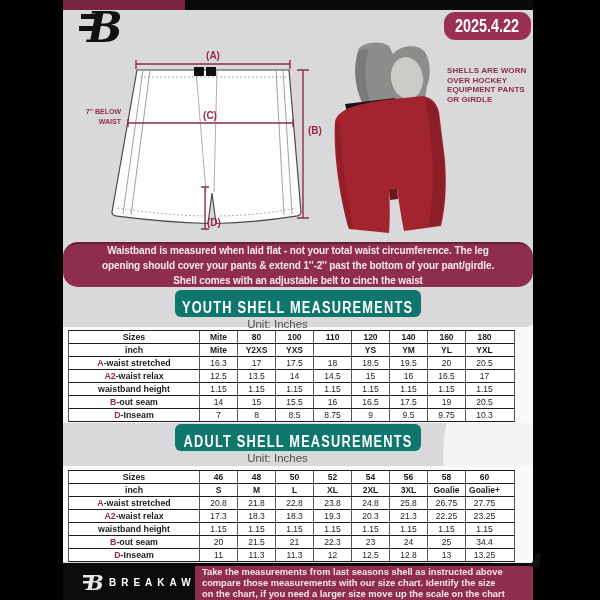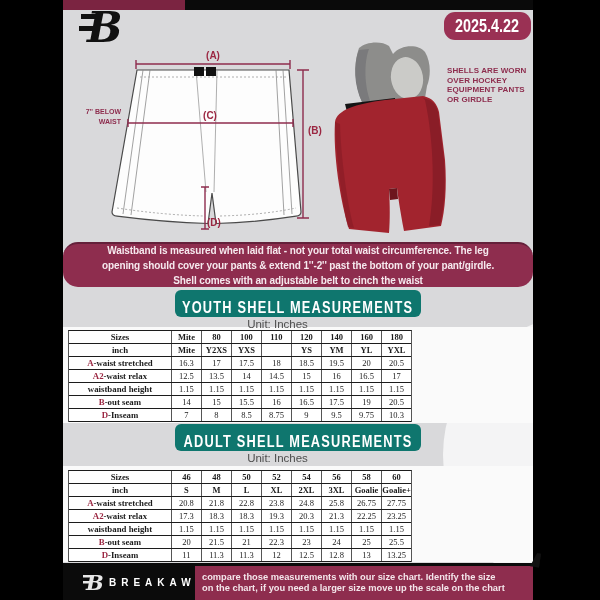--- a/index.html
+++ b/index.html
@@ -35,21 +35,21 @@
   .panel.youth { top:327px; } .panel.adult { top:466px; }
 
   .section-title { position:absolute; left:50%; transform:translateX(-50%); width:246px; height:27px;
                    background:#0f766e; border-radius:6px; display:flex; align-items:flex-end; justify-content:center; }
   .section-title.youth { top:290px; } .section-title.adult { top:424px; }
   .section-title span { color:#fff; font-size:16px; font-weight:bold; letter-spacing:1.5px;
                         transform:scaleX(.8); white-space:nowrap; }
   .unit { position:absolute; left:0; width:429px; text-align:center; font-size:11.5px; color:#4d4d4d; }
   .unit.youth { top:318px; } .unit.adult { top:452px; }
 
-  .meas-table { position:absolute; left:5px; width:344px; border-top:1.5px solid #1c1c1c; border-left:1px solid #555; border-right:1px solid #555;font-family:Liberation Serif, serif; }
+  .meas-table { position:absolute; left:5px; width:447px; border-top:1.5px solid #1c1c1c; border-left:1px solid #555; border-right:1px solid #555; }
   .meas-table.youth { top:330px; } .meas-table.adult { top:470px; }
   .tr { display:flex; height:13px; border-bottom:1.5px solid #1c1c1c; background:#fff; }
   .td { width:38px; display:flex; align-items:center; justify-content:center;
         border-left:1px solid #555; font-size:8.5px; color:#1c1c1c; }
   .td.label { width:130px; border-left:none; font-weight:bold; font-size:8.8px; }
   .tr.head .td { font-weight:bold; }
   .pfx { color:#9b2742; font-weight:bold; }
 
   .footer-bar { position:absolute; left:0; top:563px; width:470px; height:37px; background:#0b0b0b; }
   .brand { position:absolute; left:20px; top:8px; display:flex; align-items:center; }
@@ -284,21 +284,21 @@
       </div>
       <div class="tr">
         <div class="td label"><span class="pfx">B</span>-out seam</div>
         <div class="td">20</div>
         <div class="td">21.5</div>
         <div class="td">21</div>
         <div class="td">22.3</div>
         <div class="td">23</div>
         <div class="td">24</div>
         <div class="td">25</div>
-        <div class="td">25.5</div>
+        <div class="td">34.4</div>
       </div>
       <div class="tr">
         <div class="td label"><span class="pfx">D</span>-Inseam</div>
         <div class="td">11</div>
         <div class="td">11.3</div>
         <div class="td">11.3</div>
         <div class="td">12</div>
         <div class="td">12.5</div>
         <div class="td">12.8</div>
         <div class="td">13</div>
@@ -309,20 +309,21 @@
   <div class="footer-bar">
     <div class="brand">
       <svg width="20" height="22" viewBox="0 0 20 22">
         <text x="3" y="19" font-family="DejaVu Serif, serif" font-style="italic" font-weight="bold" font-size="21" fill="#e8e8e8">B</text>
         <rect x="0" y="4" width="8" height="2.5" fill="#e8e8e8"></rect>
         <rect x="-1" y="10" width="9" height="2.5" fill="#e8e8e8"></rect>
       </svg>
       <span class="brand-name">BREAKAWAY</span>
     </div>
     <div class="footer-note">
+      <div>Take the measurements from last seasons shell as instructed above</div>
       <div>compare those measurements  with our size chart. Identify the size</div>
       <div>on the chart, if you need a larger size move up the scale on the chart</div>
     </div>
   </div>
 
 </div>
 
 <div class="cursor"></div>
 
 </body></html>

